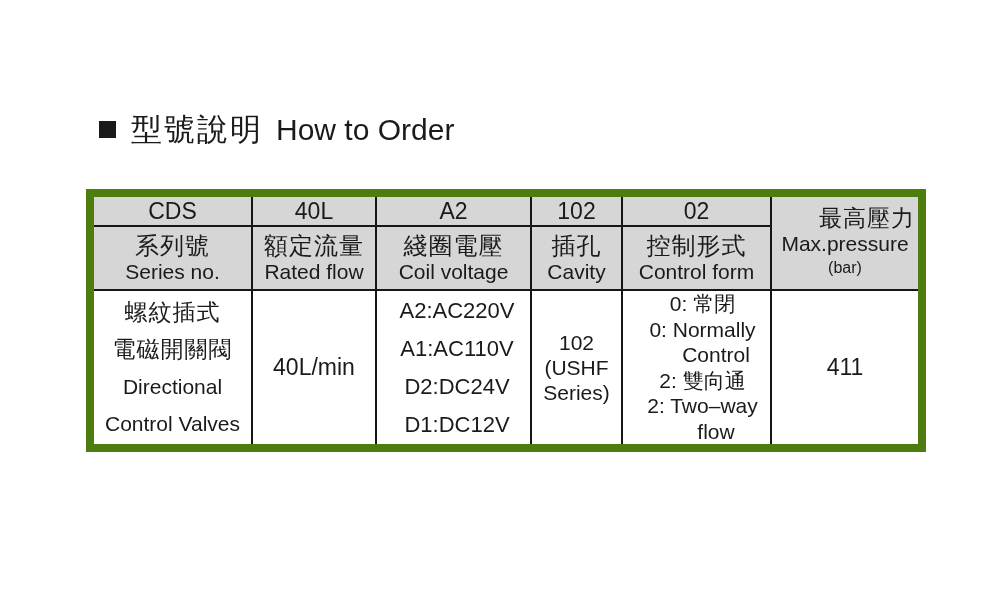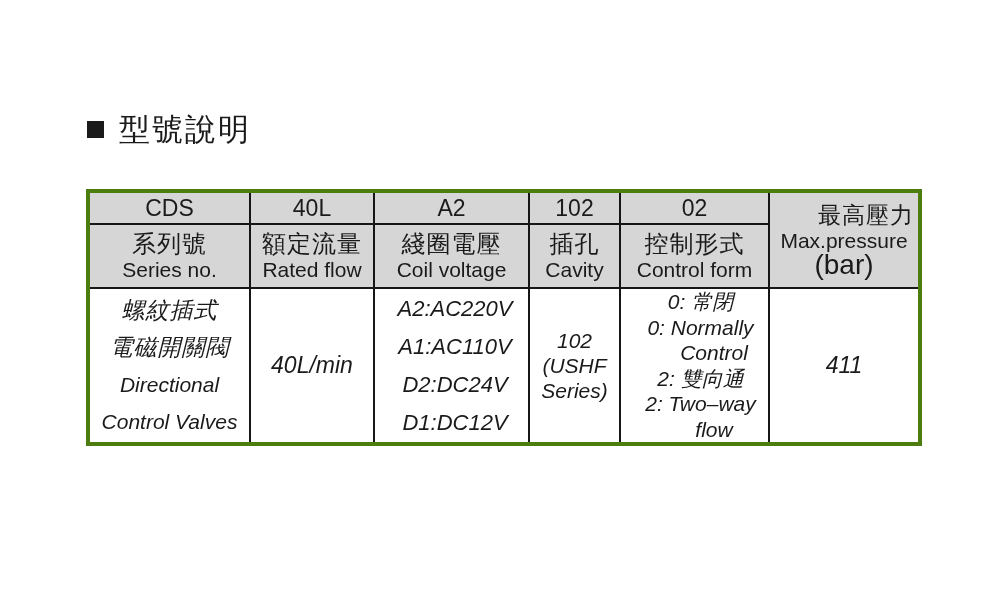--- a/index.html
+++ b/index.html
@@ -8,21 +8,21 @@
     background: #ffffff;
     font-family: "Liberation Sans", "DejaVu Sans", sans-serif;
     color: #1a1a1a;
     position: relative;
     overflow: hidden;
   }
 
   
   .title-row {
     position: absolute;
-    left: 87px;
+    left: 99px;
     top: 114px;
     display: flex;
     align-items: center;
   }
   .bullet-square {
     width: 17px;
     height: 17px;
     background: #1a1a1a;
     margin-right: 15px;
     flex: 0 0 auto;
@@ -38,42 +38,42 @@
     line-height: 1;
   }
 
   
   table.order-table {
     position: absolute;
     left: 86px;
     top: 189px;
     border-collapse: collapse;
     table-layout: fixed;
-    border: 4px solid #4d7c0f;
+    border: 8px solid #4d7c0f;
   }
   table.order-table td {
     border: 2px solid #161616;
     text-align: center;
     vertical-align: middle;
     overflow: hidden;
   }
   .row-code td    { height: 33px; }
   .row-label td   { height: 64px; }
-  .row-body td    { height: 146px; font-style: italic; }
+  .row-body td    { height: 146px; }
 
   .hdr { background: #d6d6d6; }
 
   .code-text { font-size: 23px; line-height: 1; }
 
   .lbl-zh { font-size: 24px; line-height: 27px; letter-spacing: 1px; }
   .lbl-en { font-size: 21px; line-height: 25px; }
 
   .press-zh   { font-size: 23px; line-height: 25px; letter-spacing: 1px; padding-left: 44px; }
   .press-en   { font-size: 21px; line-height: 25px; }
-  .press-unit { font-size: 28px; line-height: 24px; }
+  .press-unit { font-size: 16px; line-height: 24px; }
 
   .body-line-zh { font-size: 23px; line-height: 37px; letter-spacing: 1px; }
   .body-line-en { font-size: 21px; line-height: 37px; }
 
   .single-value { font-size: 23px; }
 
   td.cell-voltage-body { text-align: left; padding-left: 7px; }
   .volt-line { font-size: 22px; line-height: 38px; }
 
   .cav-line { font-size: 21px; line-height: 25px; }
@@ -81,20 +81,21 @@
   td.cell-control-body { text-align: left; padding-left: 12px; }
   .ctl-line { font-size: 21px; line-height: 25.5px; }
   .ctl-line.indent { padding-left: 27px; }
 </style>
 </head>
 <body>
 
 <div class="title-row">
   <span class="bullet-square"></span>
   <span class="title-zh">型號說明</span>
+  <span class="title-en">How to Order</span>
 </div>
 
 <table class="order-table">
   <colgroup>
     <col style="width:162px">
     <col style="width:124px">
     <col style="width:155px">
     <col style="width:91px">
     <col style="width:149px">
     <col style="width:151px">

